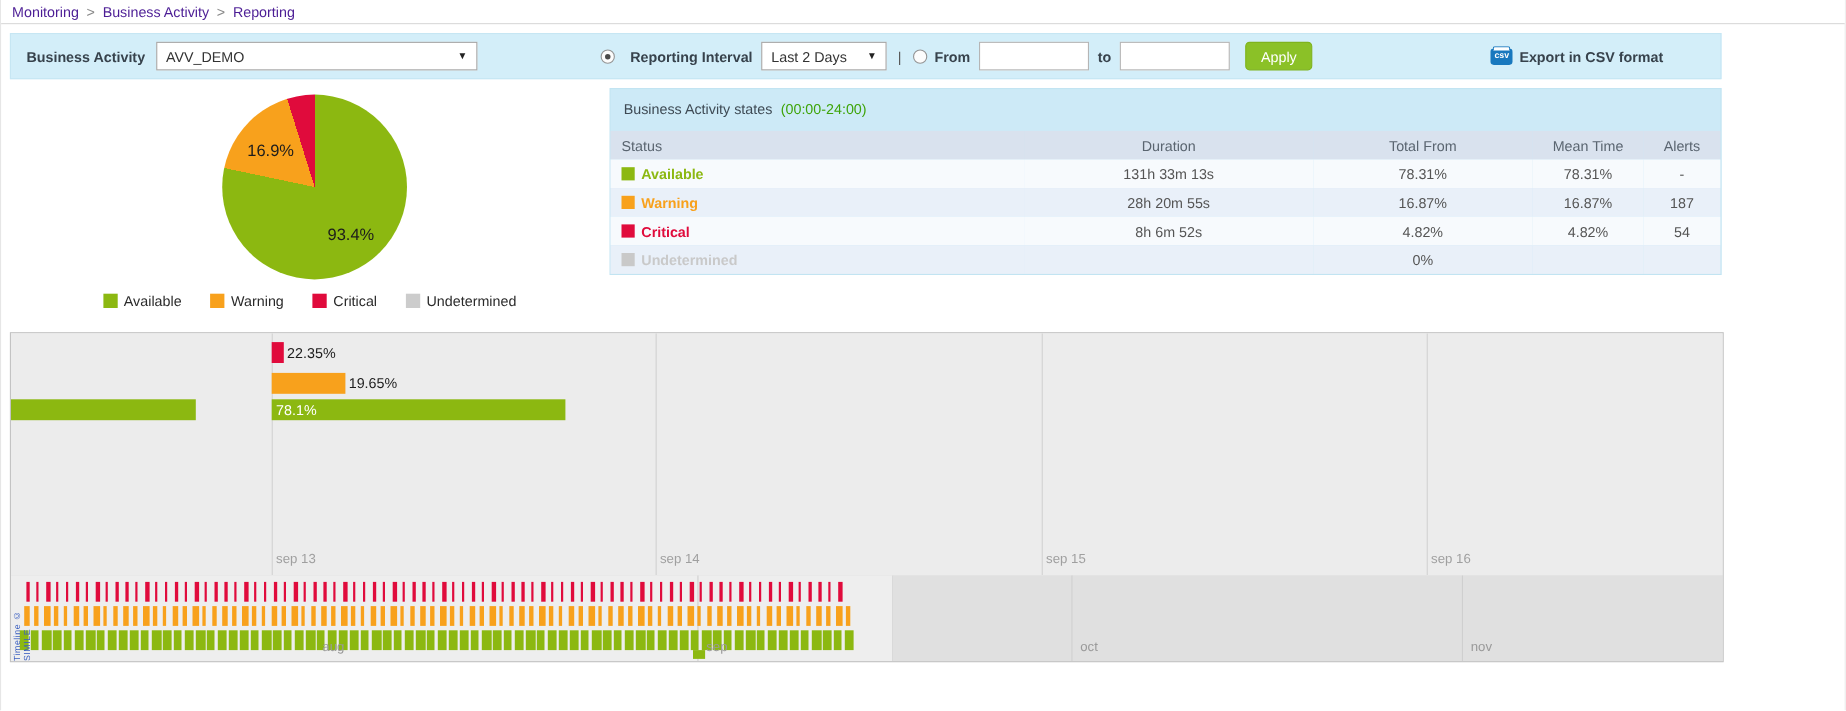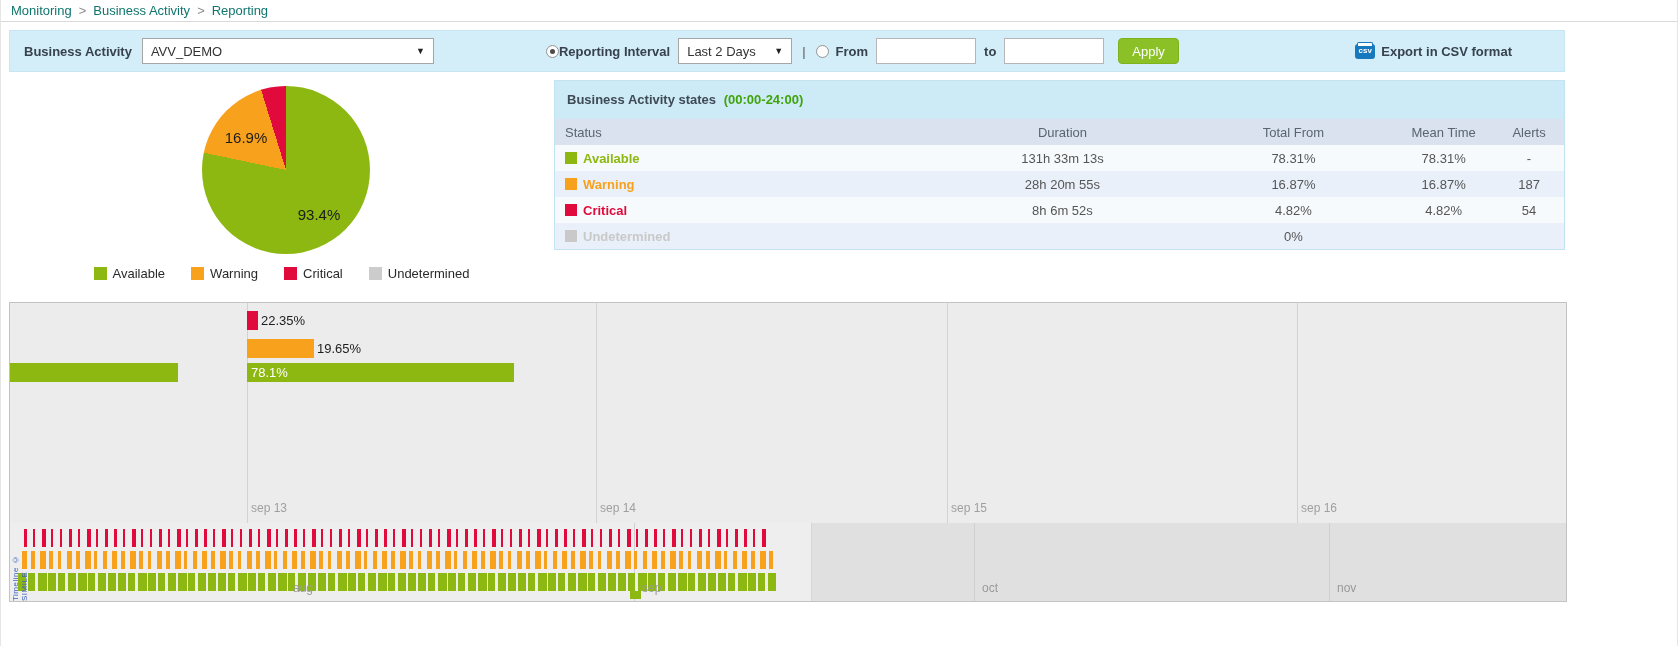--- a/index.html
+++ b/index.html
@@ -3,21 +3,21 @@
 <meta charset="utf-8">
 <style>
   * { margin:0; padding:0; box-sizing:border-box; }
   html,body { width:1678px; height:646px; background:#fff; overflow:hidden;
     font-family:"Liberation Sans", sans-serif; }
   .page { width:1678px; height:646px; position:relative; border-left:1px solid #e6e6e6; border-right:1px solid #e6e6e6; }
 
   
   .breadcrumb { height:22px; line-height:21px; padding-left:10px; font-size:13px; color:#6b6b6b;
     border-bottom:1px solid #d9d9d9; background:#fff; }
-  .breadcrumb .bc-item { color:#0f766e; cursor:pointer; }
+  .breadcrumb .bc-item { color:#4c1d95; cursor:pointer; }
   .breadcrumb .bc-sep { margin:0 7px; color:#8a8a8a; }
 
   
   .toolbar { margin:8px 112px 0 8px; height:42px; background:#d3eef9; border:1px solid #c6e6f3;
     display:flex; align-items:center; font-size:13px; color:#37424c; }
   .tb-label { font-weight:bold; color:#37424c; white-space:nowrap; }
   .select { background:#fff; border:1px solid #a6a6a6; height:26px; display:flex; align-items:center;
     justify-content:space-between; padding:0 8px; font-size:13px; color:#333; cursor:pointer; }
   .select .arrow { font-size:9px; color:#222; margin-left:8px; }
   .ba-select { width:292px; margin-left:10px; }
@@ -43,21 +43,21 @@
   .content { margin:8px 112px 0 8px; display:flex; }
   .pie-panel { width:545px; height:212px; position:relative; background:#fff; }
   .pie { position:absolute; left:193px; top:6px; width:168px; height:168px; border-radius:50%; }
   .slice-label { position:absolute; transform:translate(-50%,-50%); font-size:15px; color:#1c1c1c; }
   .legend { position:absolute; left:0; right:0; top:186px; display:flex; justify-content:center; gap:26px; }
   .legend-item { display:flex; align-items:center; gap:6px; font-size:13px; color:#2a2a2a; }
   .legend-swatch { width:13px; height:13px; display:inline-block; }
 
   
   .states-panel { width:1011px; background:#cdeaf7; border:1px solid #c2e4f2; align-self:flex-start; }
-  .panel-title { height:38px; line-height:38px; padding-left:12px; font-size:13px; font-weight:bold; color:#3e4a54; }
+  .panel-title { height:38px; line-height:38px; padding-left:12px; font-size:13px; font-weight:normal; color:#3e4a54; }
   .panel-title .suffix { color:#3fa40a; margin-left:4px; }
   table.states { width:100%; border-collapse:collapse; font-size:13px; }
   table.states th { background:#d9e2ee; color:#5a6570; font-weight:normal; height:26px; text-align:center; }
   table.states td { height:26px; text-align:center; color:#555; }
   table.states tbody tr:nth-child(odd) { background:#f7fafd; }
   table.states tbody tr:nth-child(even) { background:#e9f0f9; }
   td.status-cell, th.col-status { text-align:left !important; padding-left:10px; }
   .status-sq { width:12px; height:12px; display:inline-block; vertical-align:-1px; margin-right:6px; }
   .status-name { font-weight:bold; }
   tr.total-row { background:#ccd1eb !important; }
@@ -89,21 +89,21 @@
 
   <div class="breadcrumb"><span class="bc-item">Monitoring</span><span class="bc-sep">&gt;</span><span class="bc-item">Business Activity</span><span class="bc-sep">&gt;</span><span class="bc-item">Reporting</span></div>
 
   <div class="toolbar">
     <span class="tb-label" style="margin-left:14px">Business Activity</span>
     <div class="select ba-select">
       <span>AVV_DEMO</span>
       <span class="arrow">▼</span>
     </div>
     <span class="radio selected" style="margin-left:112px"></span>
-    <span class="tb-label" style="margin-left:0">Reporting Interval</span>
+    <span class="tb-label" style="margin-left:14px">Reporting Interval</span>
     <div class="select iv-select">
       <span>Last 2 Days</span>
       <span class="arrow">▼</span>
     </div>
     <span class="pipe">|</span>
     <span class="radio"></span>
     <span class="tb-label" style="margin-left:7px">From</span>
     <input class="date-input" type="text" value="" style="">
     <span class="tb-label" style="margin-left:8px">to</span>
     <input class="date-input" type="text" value="" style="">

